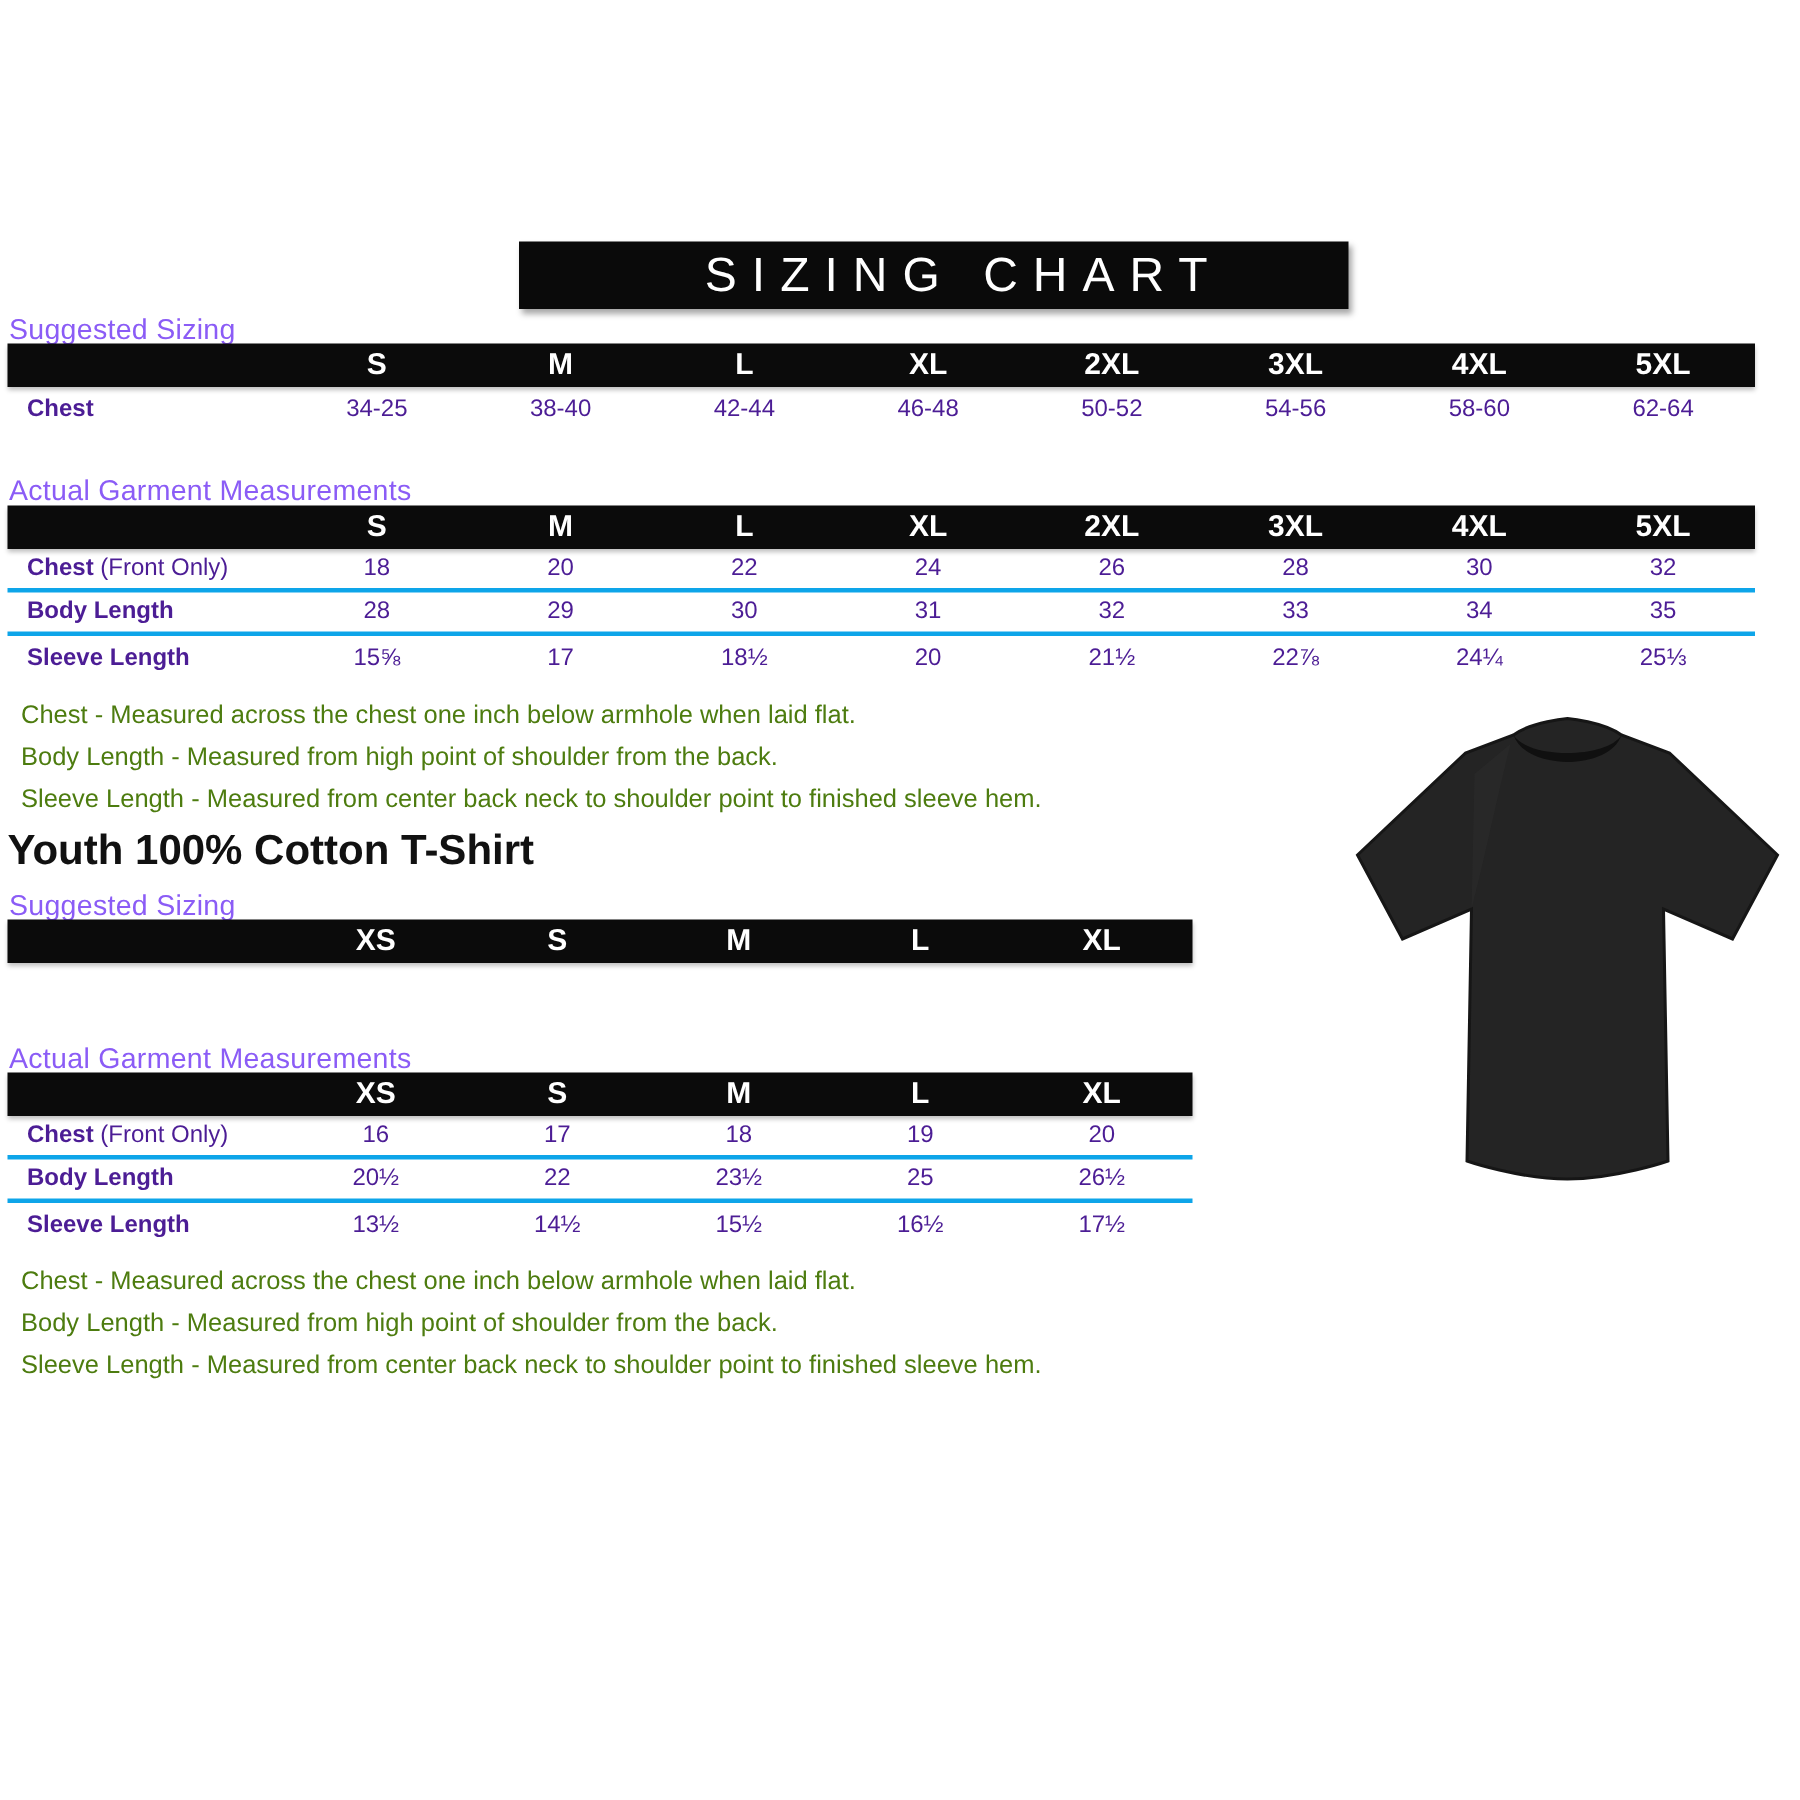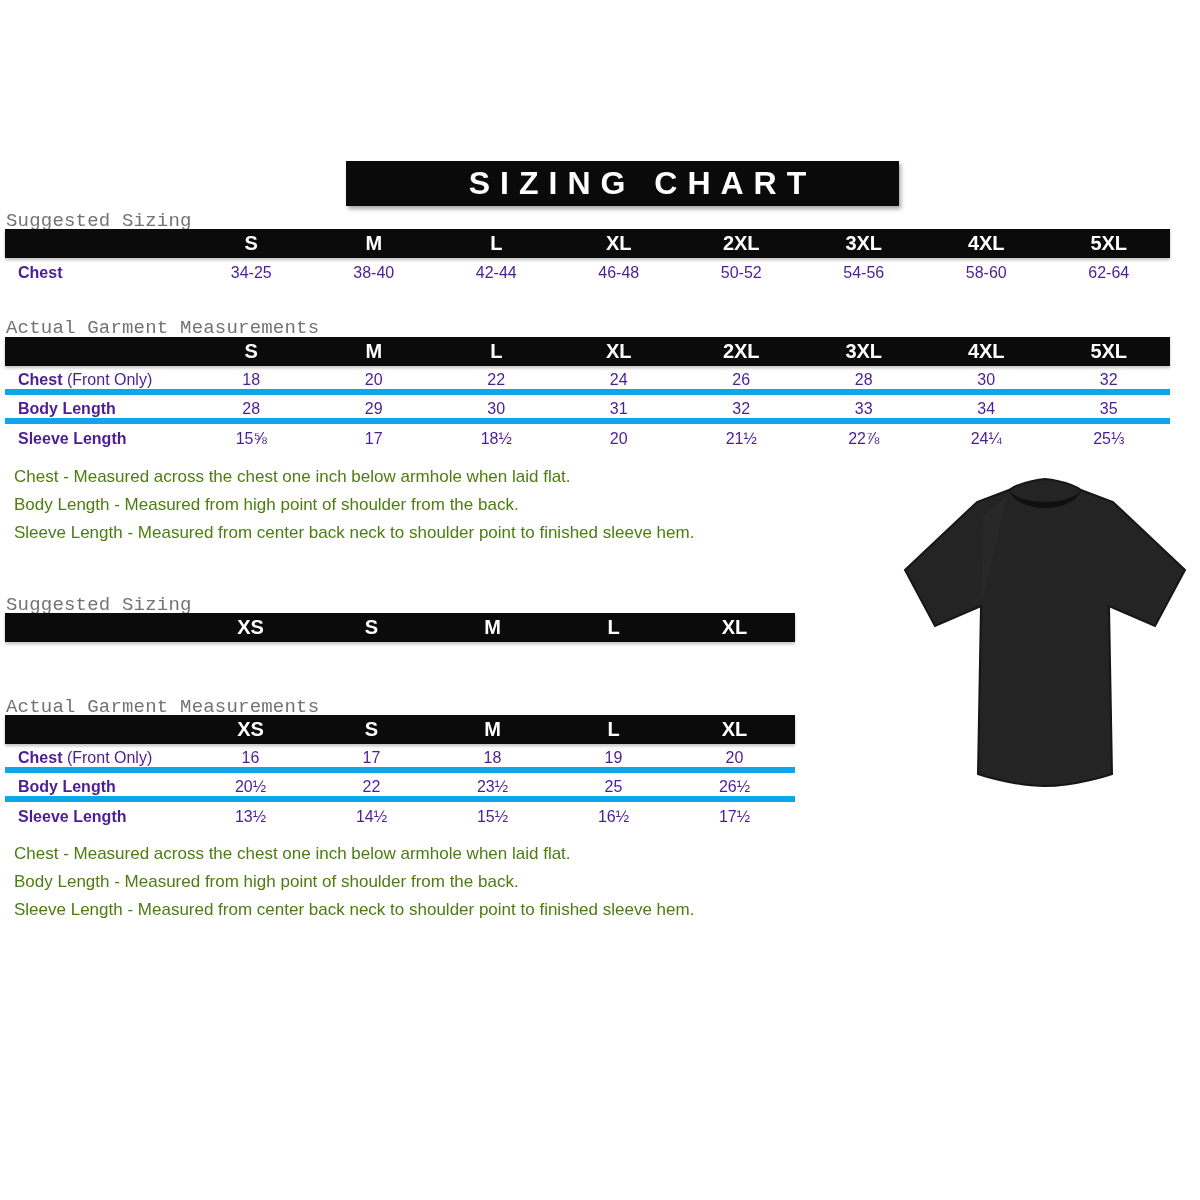--- a/index.html
+++ b/index.html
@@ -15,46 +15,46 @@
   .abs { position:absolute; }
 
   .main-title {
     left:14px; top:163px;
     font-size:31px; font-weight:500; letter-spacing:0.5px; color:#1b1b1b;
   }
   .banner {
     left:346px; top:161px; width:553px; height:45px;
     background:#0a0a0a; color:#ffffff;
     display:flex; align-items:center; justify-content:center;
-    font-size:32px; font-weight:bold; letter-spacing:10px;
+    font-size:32px; font-weight:normal; letter-spacing:10px;
     box-shadow:2px 3px 4px rgba(0,0,0,0.35);
     padding-left:40px;
   }
   .section-label {
-    font-size:19px; color:#737373; letter-spacing:0.2px;font-family:Liberation Mono, monospace;
+    font-size:19px; color:#8b5cf6; letter-spacing:0.2px;
   }
   .youth-title {
     left:5px; top:551px;
     font-size:28px; font-weight:bold; color:#111;
   }
 
   
   .sz-table { display:block; }
   .trow { display:flex; align-items:center; width:100%; }
   .thead {
     background:#0b0b0b; color:#ffffff; height:29px;
     font-weight:bold; font-size:20px;
     box-shadow:0 2px 3px rgba(0,0,0,0.25);
   }
   .tdata { height:30px; font-size:16px; color:#4c1d95; }
   .tcell { flex:1 1 0; text-align:center; white-space:nowrap; }
   .tcell.label { flex:0 0 185px; text-align:left; padding-left:13px; }
   .tcell.label b { font-weight:bold; }
   .lined .tdata { height:29px; }
-  .lined .tdata:not(:last-child) { border-bottom:6px solid #0ea5e9;align-items:flex-end; }
+  .lined .tdata:not(:last-child) { border-bottom:3px solid #0ea5e9; }
 
   .notes .note-line {
     font-size:17px; color:#4d7c0f; line-height:28px; white-space:nowrap;
   }
 
   .tee-wrap { left:897px; top:476px; width:296px; height:334px; }
 </style>
 </head>
 <body>
 
@@ -137,20 +137,21 @@
         <div class="tcell">25⅓</div>
       </div>
     </div>
 
   <div class="abs notes" style="left:14px; top:463px;">
       <div class="note-line">Chest - Measured across the chest one inch below armhole when laid flat.</div>
       <div class="note-line">Body Length - Measured from high point of shoulder from the back.</div>
       <div class="note-line">Sleeve Length - Measured from center back neck to shoulder point to finished sleeve hem.</div>
     </div>
 
+  <div class="abs youth-title">Youth 100% Cotton T-Shirt</div>
 
   <div class="abs section-label" style="left:6px; top:594px;">Suggested Sizing</div>
 
   <div class="abs sz-table" style="left:5px; top:613px; width:790px;">
       <div class="trow thead">
         <div class="tcell label"></div>
         <div class="tcell">XS</div>
         <div class="tcell">S</div>
         <div class="tcell">M</div>
         <div class="tcell">L</div>

